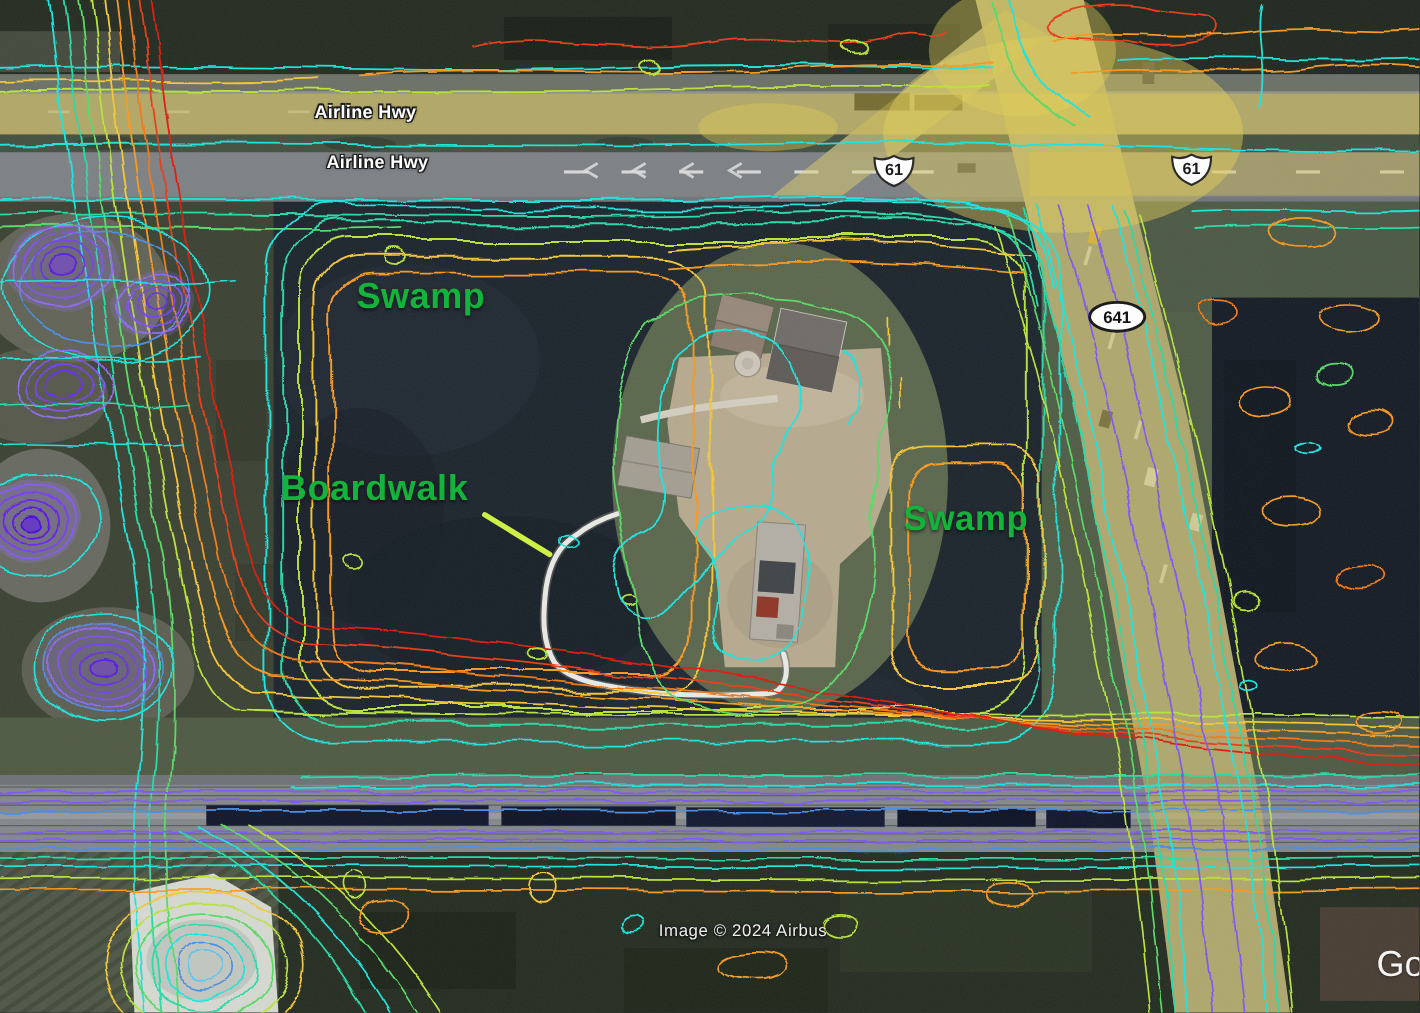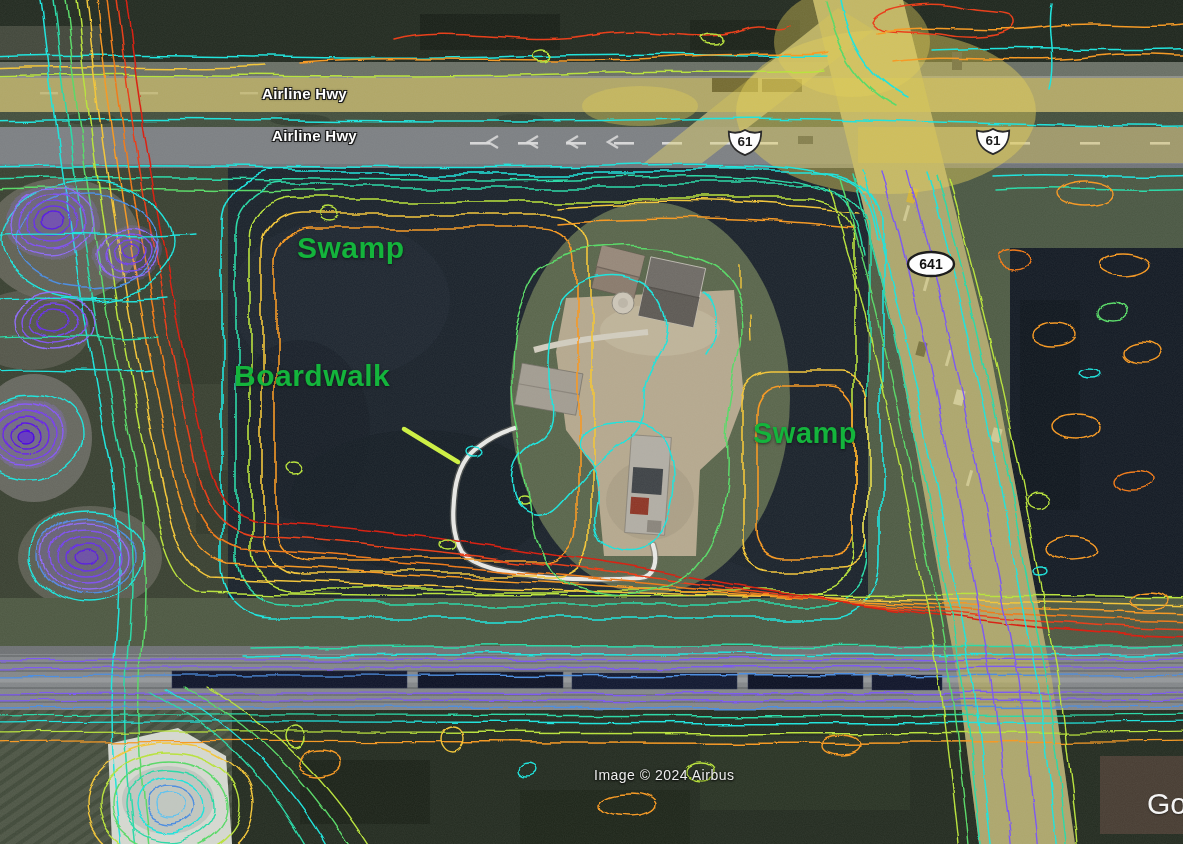--- a/index.html
+++ b/index.html
@@ -13,21 +13,20 @@
     font-size:15px;font-weight:700;color:#ffffff;letter-spacing:.3px;
     text-shadow:-1px -1px 0 #1a1a1a,1px -1px 0 #1a1a1a,-1px 1px 0 #1a1a1a,1px 1px 0 #1a1a1a,0 0 3px #000;
   }
   .place-label{
     font-size:30px;font-weight:700;color:#14b43c;letter-spacing:.5px;
     text-shadow:0 1px 3px rgba(0,0,0,.55);
   }
   .attribution{
     font-size:14px;color:#ededed;letter-spacing:.5px;
     text-shadow:0 0 3px rgba(0,0,0,.85),0 1px 2px rgba(0,0,0,.7);
-    margin-left:45px;
   }
   .watermark{
     font-size:30px;font-weight:500;color:rgba(255,255,255,.95);
     text-shadow:0 1px 2px rgba(0,0,0,.45);
   }
   .shield{position:absolute;}
 </style>
 </head>
 <body>
 
@@ -396,20 +395,20 @@
     <path d="M20,2 C25,5 32,6 38,4 C38,13 36,24 20,30 C4,24 2,13 2,4 C8,6 15,5 20,2 Z" fill="#fdfdfd" stroke="#2b2b2b" stroke-width="2"></path>
     <text x="20" y="20" text-anchor="middle" font-size="15" font-weight="bold" fill="#1b1b1b" font-family="Liberation Sans, sans-serif">61</text>
   </svg>
 
   <svg class="shield" style="left:906px;top:250px" width="50" height="28" viewBox="0 0 50 28">
     <ellipse cx="25" cy="14" rx="23" ry="12" fill="#fdfdfd" stroke="#1c1c1c" stroke-width="2.4"></ellipse>
     <text x="25" y="19" text-anchor="middle" font-size="14" font-weight="bold" fill="#111111" font-family="Liberation Sans, sans-serif">641</text>
   </svg>
 
   <div class="label place-label" style="left:297px;top:233px">Swamp</div>
-  <div class="label place-label" style="left:234px;top:361px">Boardwalk</div>
+  <div class="label place-label" style="left:234px;top:393px">Boardwalk</div>
   <div class="label place-label" style="left:753px;top:419px;font-size:29px">Swamp</div>
 
   <div class="label attribution" style="left:549px;top:768px">Image © 2024 Airbus</div>
   <div class="label watermark" style="left:1147px;top:789px">Go</div>
 </div>
 
 </div>
 
 </body></html>

